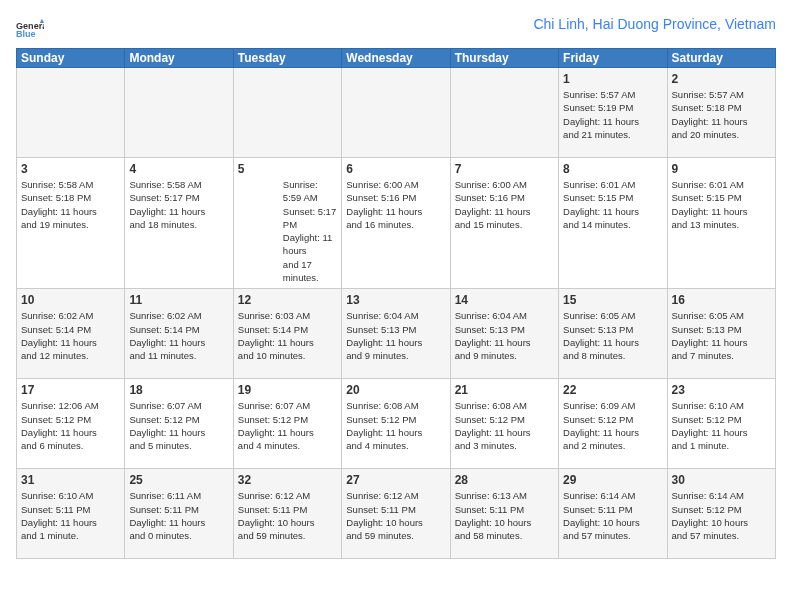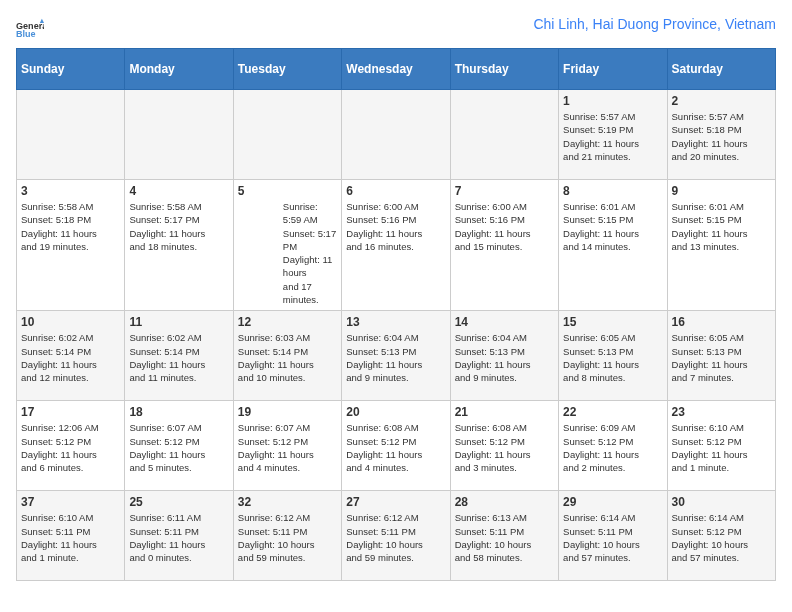--- a/index.html
+++ b/index.html
@@ -40,21 +40,21 @@
     table {
       width: 100%;
       border-collapse: collapse;
       table-layout: fixed;
     }
     thead th {
       background-color: #3b7bbf;
       color: #fff;
       font-size: 12px;
       font-weight: bold;
-      padding: 13px 4px;
+      padding: 2px 4px;
       text-align: left;
       border: 1px solid #2a6aae;
     }
     tbody td {
       border: 1px solid #ccc;
       vertical-align: top;
       padding: 4px 4px;
       font-size: 9.5px;
       color: #333;
       height: 90px;
@@ -278,21 +278,21 @@
         <td>
           <span class="day-number">23</span>
           <div class="day-info" style="white-space: pre-line;">Sunrise: 6:10 AM
 Sunset: 5:12 PM
 Daylight: 11 hours
 and 1 minute.</div>
         </td>
       </tr>
       <tr>
         <td>
-          <span class="day-number">37</span>
+          <span class="day-number">31</span>
           <div class="day-info" style="white-space: pre-line;">Sunrise: 6:10 AM
 Sunset: 5:11 PM
 Daylight: 11 hours
 and 1 minute.</div>
         </td>
         <td>
           <span class="day-number">25</span>
           <div class="day-info" style="white-space: pre-line;">Sunrise: 6:11 AM
 Sunset: 5:11 PM
 Daylight: 11 hours

